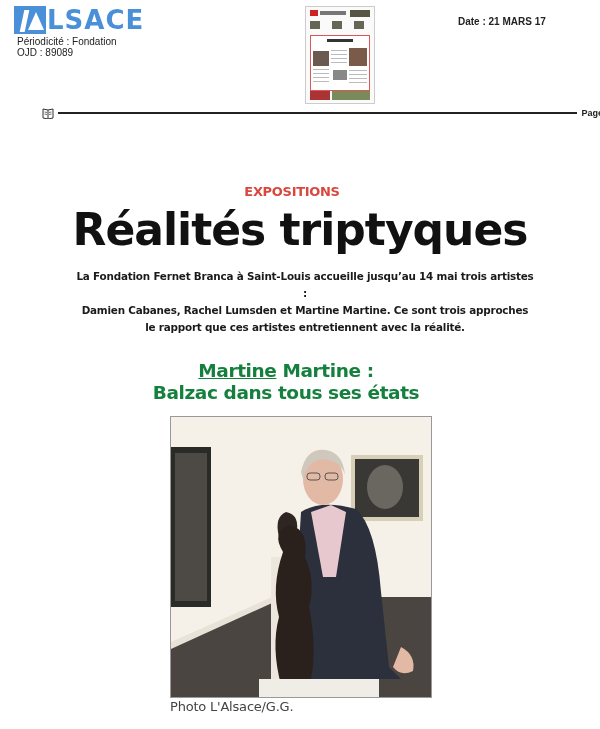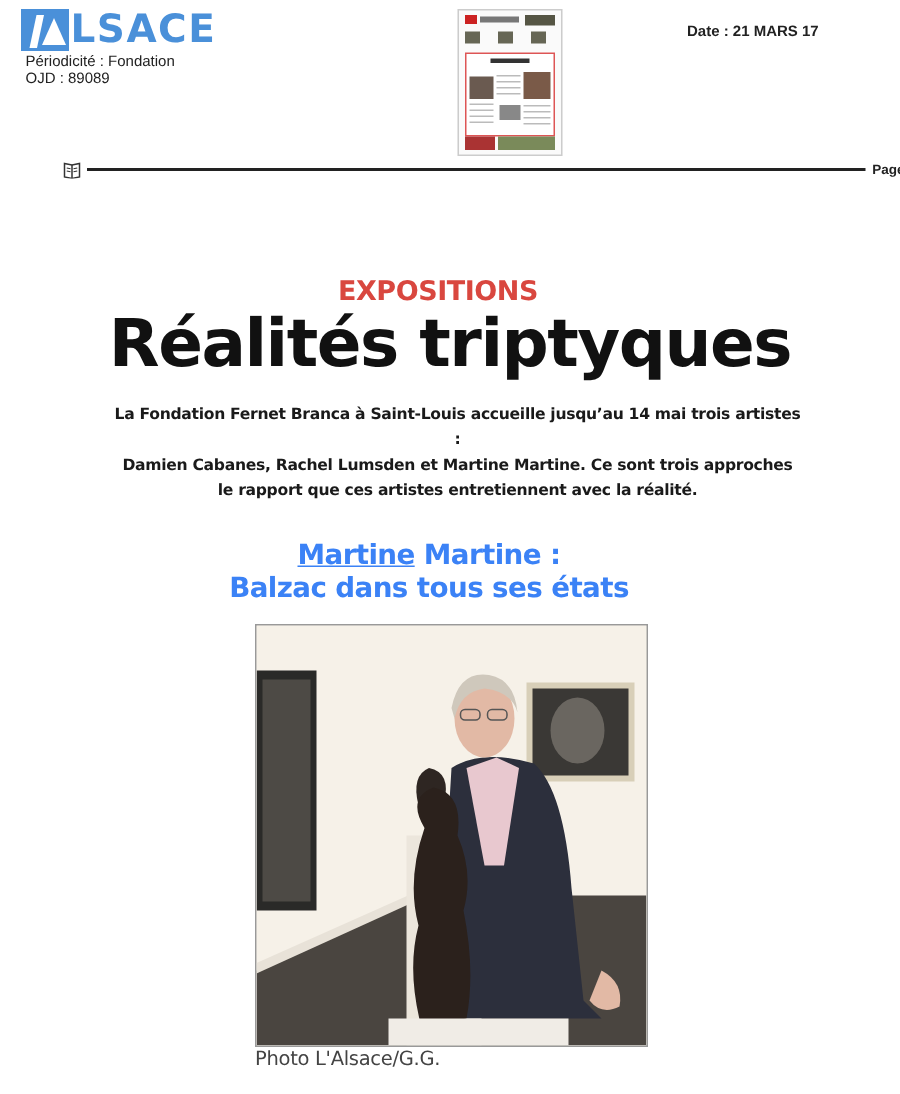--- a/index.html
+++ b/index.html
@@ -43,33 +43,33 @@
   .thumb .foot { position:absolute; left:4px; top:84px; width:60px; height:9px; }
   .thumb .foot .a { position:absolute; left:0; top:0; width:20px; height:9px; background:#a33; }
   .thumb .foot .b { position:absolute; left:22px; top:0; width:38px; height:9px; background:#7a8a5a; }
   .date { position: absolute; left: 458px; top: 16px; font-size: 10px; font-weight: bold; color: #222; }
   .rule-row { position: absolute; left: 14px; top: 106px; width: 576px; height: 14px; display: flex; align-items: center; padding-left: 28px; }
   .book-icon { width: 12px; height: 11px; margin-right: 4px; }
   .rule { flex: 1; height: 2px; background: #222; }
   .page-no { font-size: 9px; font-weight: bold; margin-left: 4px; color: #222; }
   .kicker {
     position: absolute; left: 0; width: 584px; top: 184px; text-align: center;
-    font-family: "DejaVu Sans", sans-serif; font-weight: bold; font-size: 18px; color: #d9473f; letter-spacing: -0.3px;
+    font-family: "DejaVu Sans", sans-serif; font-weight: bold; font-size: 13px; color: #d9473f; letter-spacing: -0.3px;
   }
   .headline {
     position: absolute; left: 0; width: 600px; top: 202px; text-align: center;
     font-family: "DejaVu Sans", sans-serif; font-weight: bold; font-size: 44px; letter-spacing: -1px; color: #111; line-height: 56px;
   }
   .chapo {
     position: absolute; left: 74px; width: 462px; top: 268px; text-align: center;
     font-family: "DejaVu Sans", sans-serif; font-weight: bold; font-size: 10.4px; line-height: 17px; color: #1a1a1a; letter-spacing: -0.2px;
   }
   .subhead {
     position: absolute; left: 0; width: 572px; top: 360px; text-align: center;
-    font-family: "DejaVu Sans", sans-serif; font-weight: bold; font-size: 18.5px; line-height: 22px; color: #3b82f6; letter-spacing: -0.4px;
+    font-family: "DejaVu Sans", sans-serif; font-weight: bold; font-size: 18.5px; line-height: 22px; color: #15803d; letter-spacing: -0.4px;
   }
   .subhead .u { text-decoration: underline; }
   .photo {
     position: absolute; left: 170px; top: 416px; width: 260px; height: 280px; border: 1px solid #999; overflow: hidden; background: #f4efe6;
   }
   .caption-row {
     position: absolute; left: 170px; top: 699px; width: 262px; display: flex; justify-content: space-between; align-items: baseline;
   }
   .caption { font-family: "DejaVu Sans", sans-serif; font-weight: bold; font-size: 8.4px; color: #222; letter-spacing: -0.2px; }
   .credit { font-family: "DejaVu Sans", sans-serif; font-size: 13px; color: #444; letter-spacing: -0.2px; }

